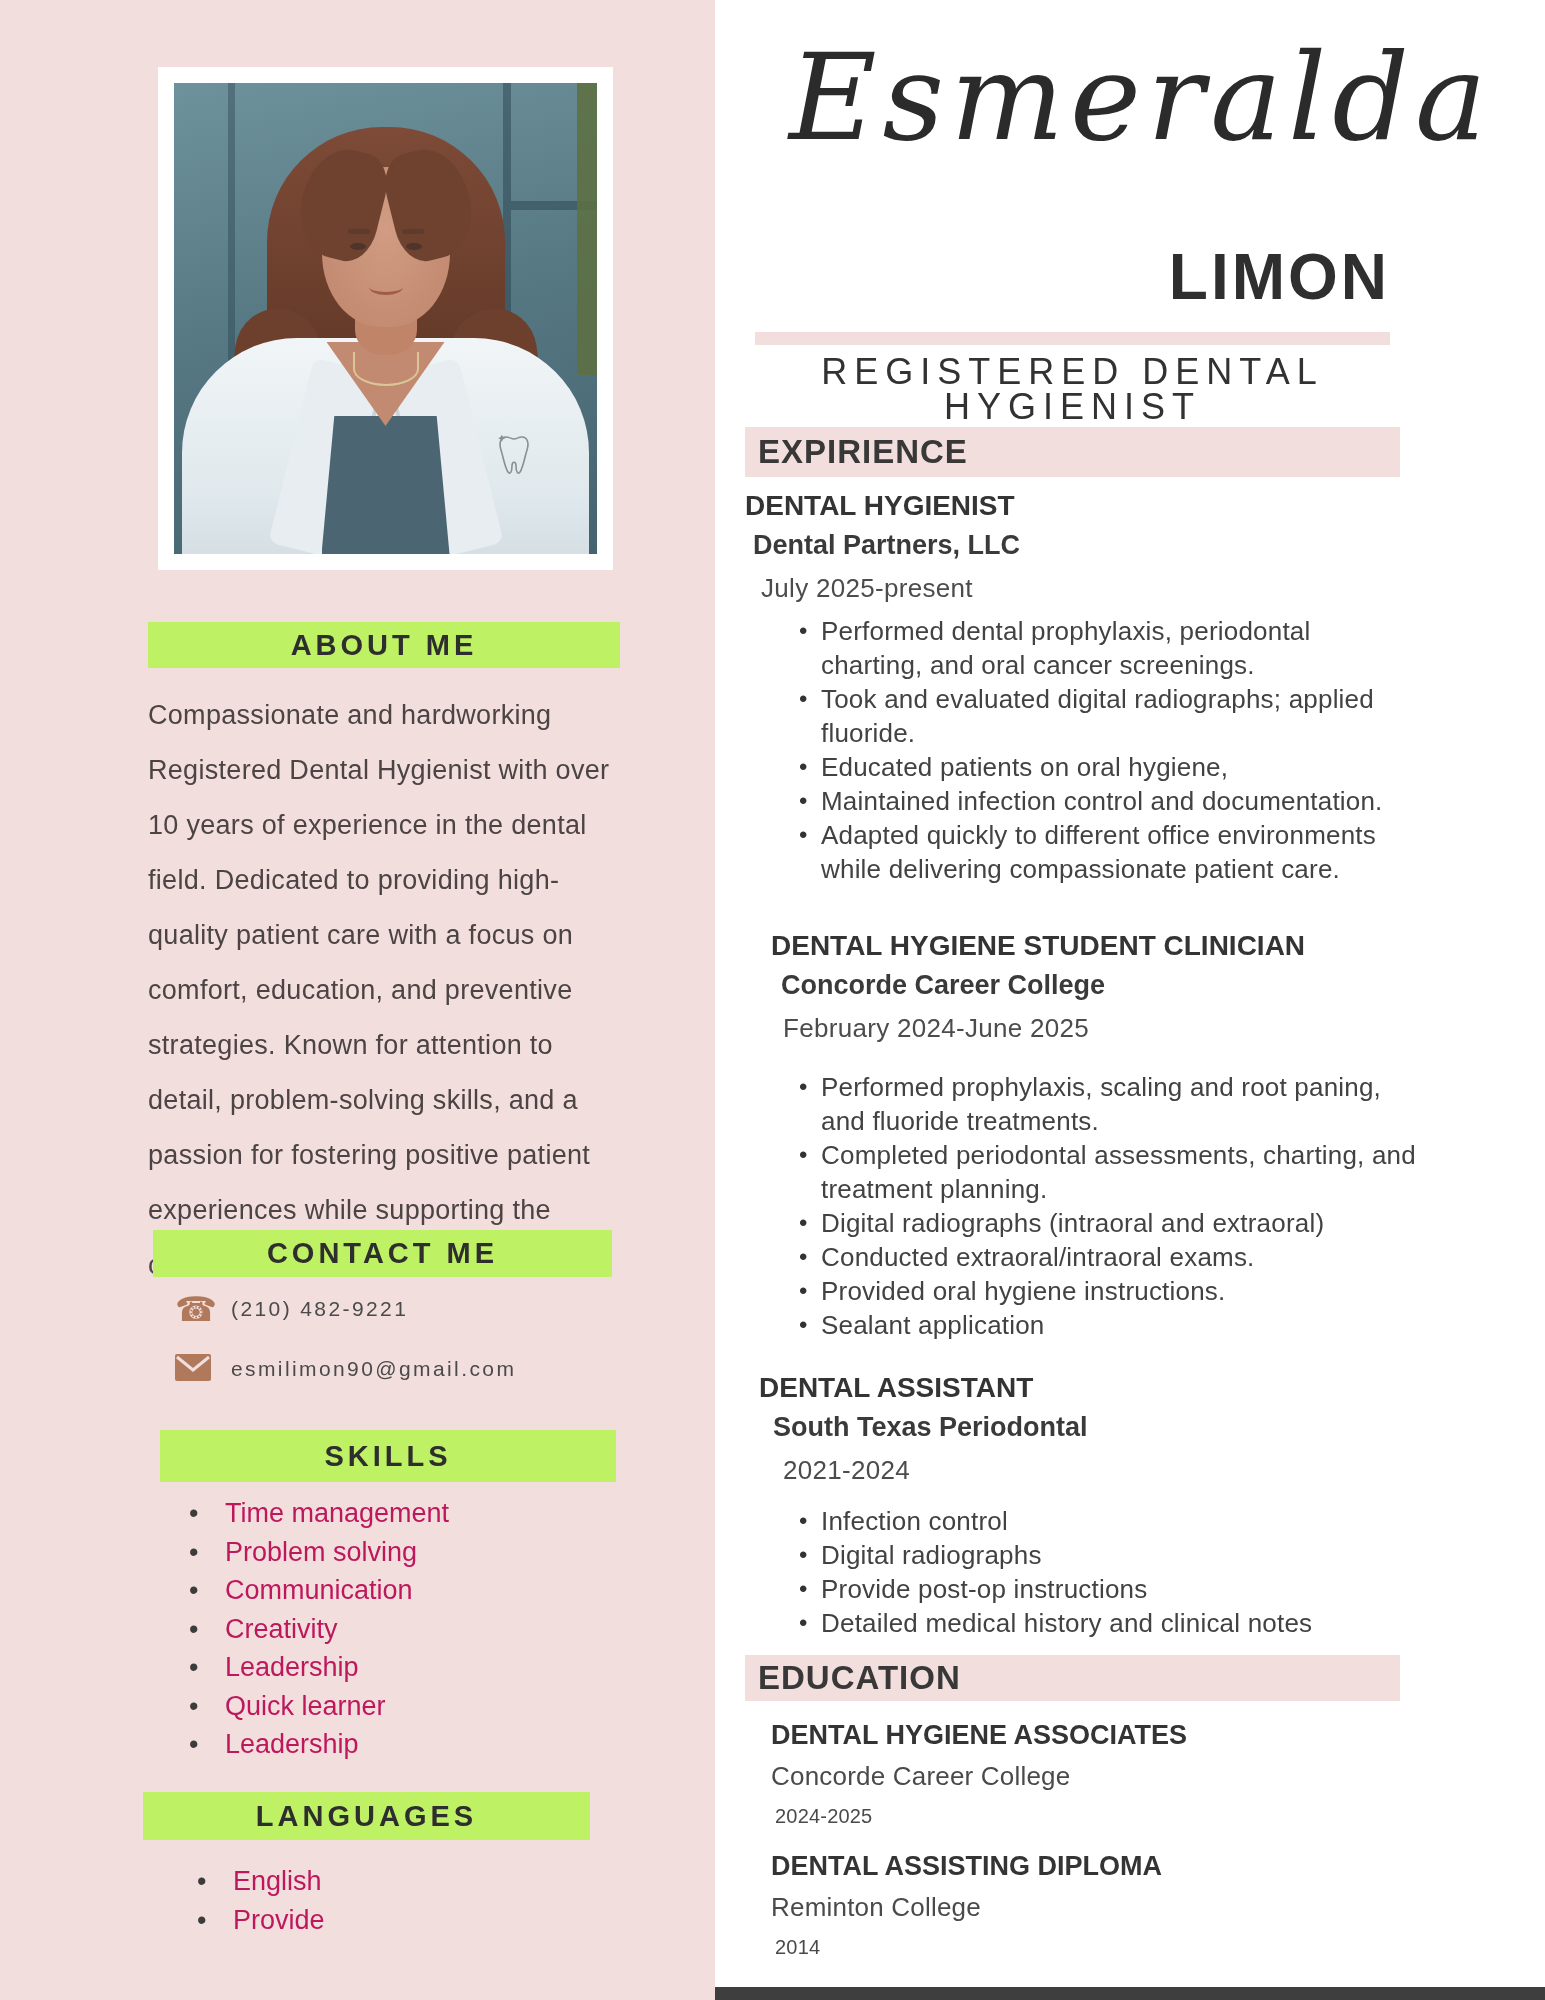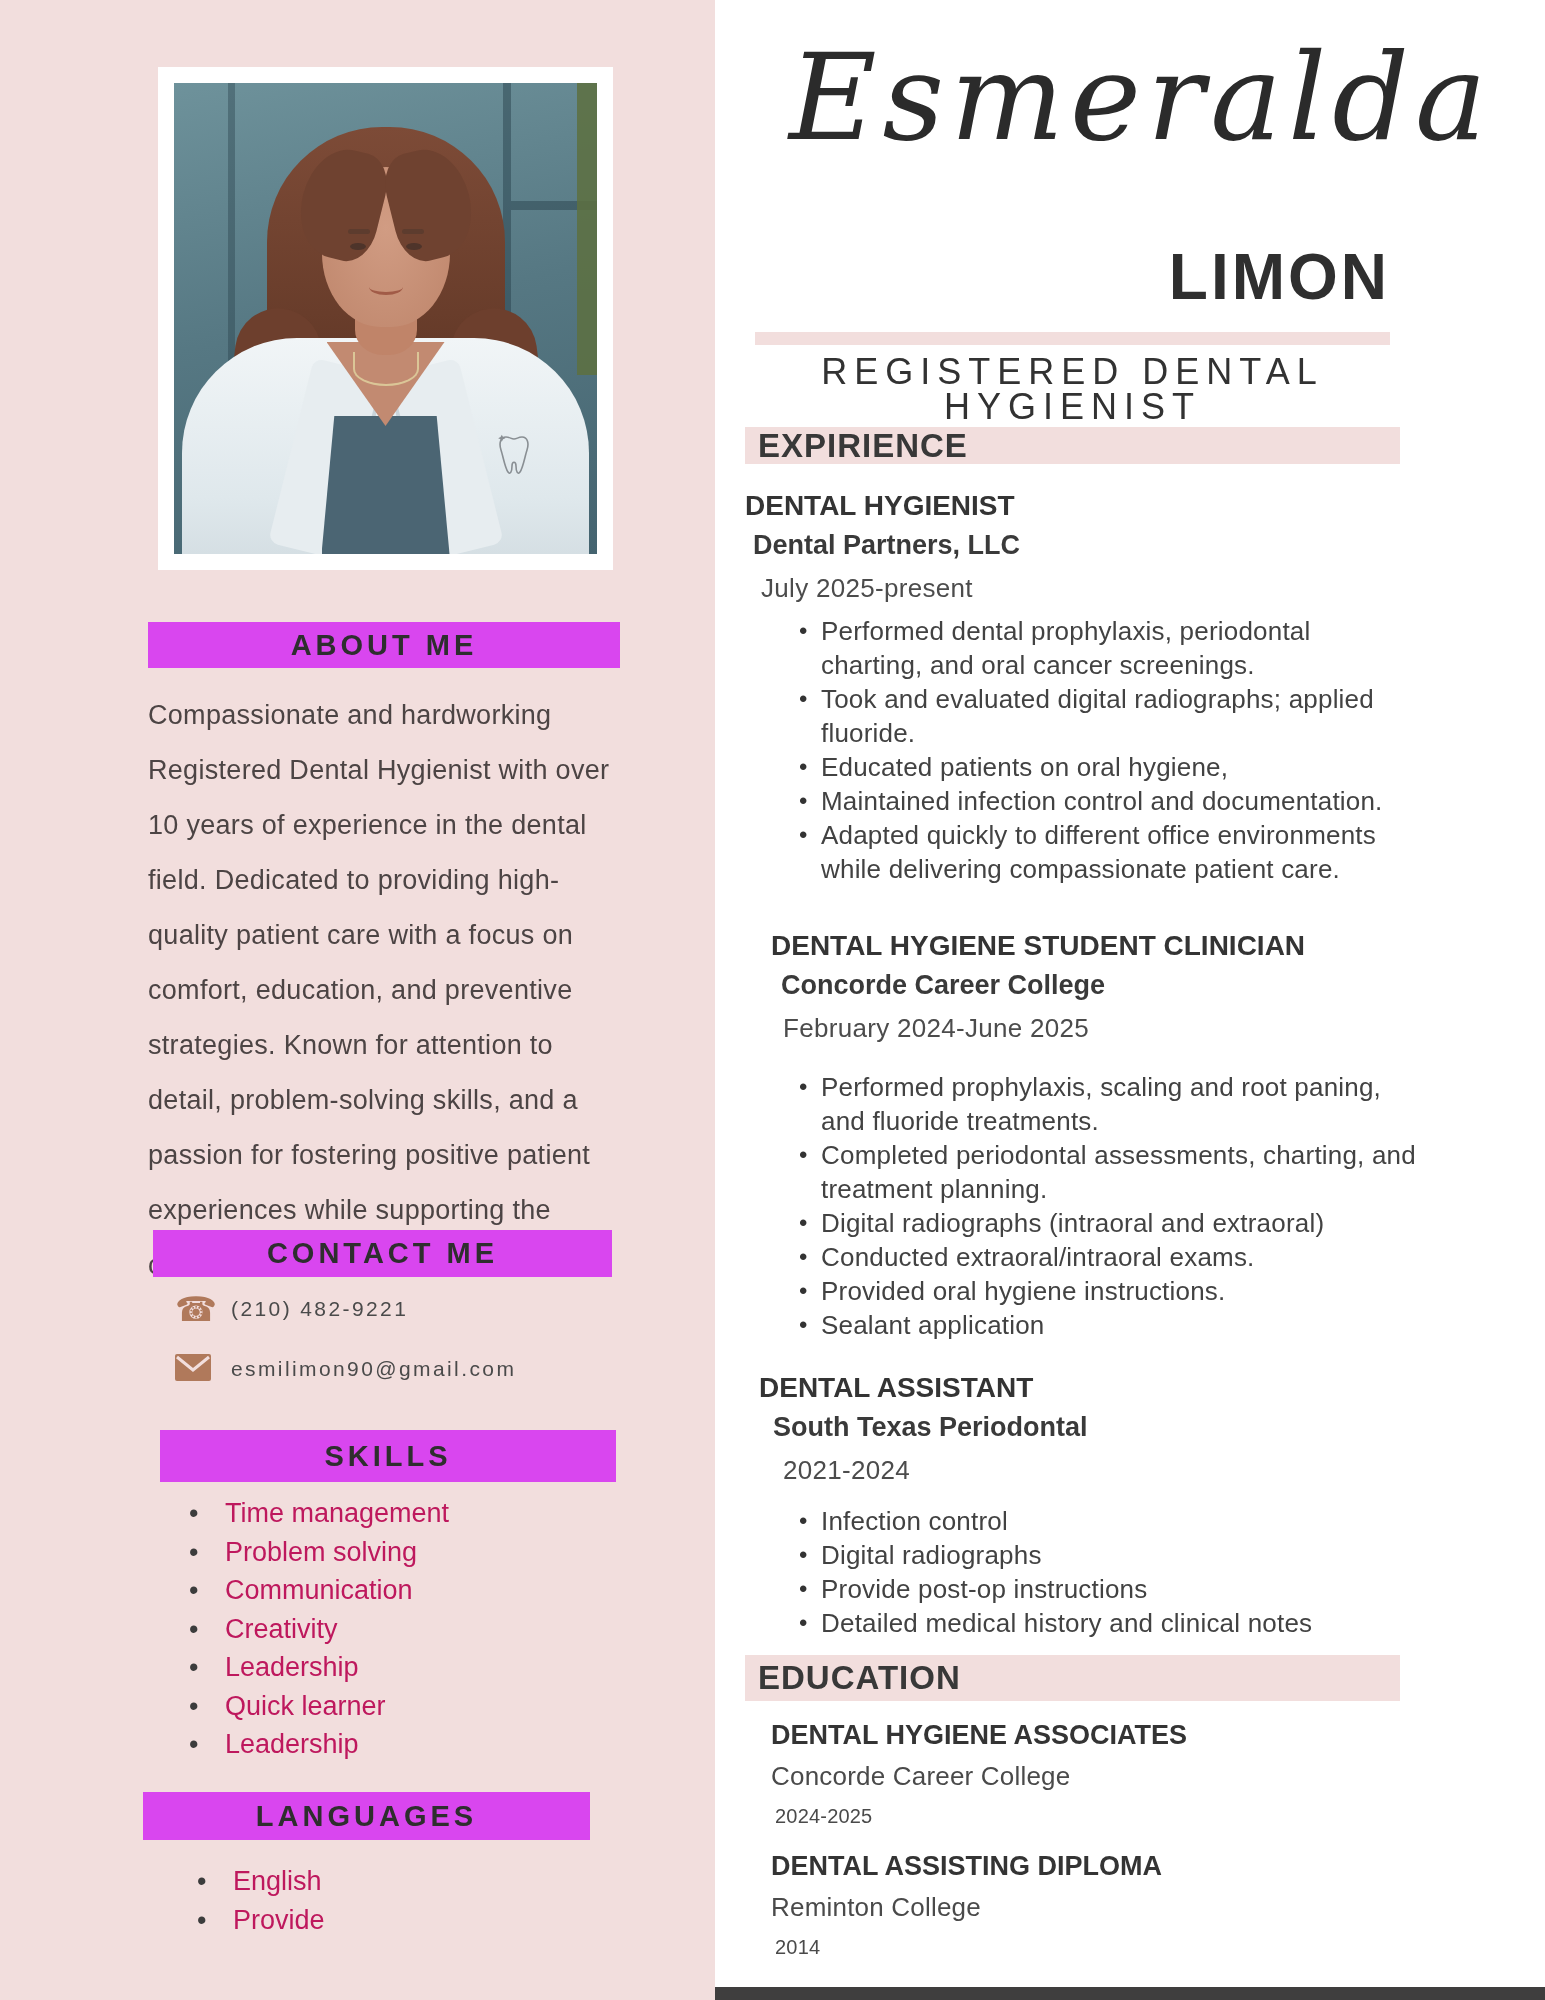--- a/index.html
+++ b/index.html
@@ -53,21 +53,21 @@
     background:#6f4230; border-radius:40% 60% 60% 40%; transform:rotate(-14deg); }
   .ph-brow { position:absolute; top:146px; width:22px; height:5px; background:#5d3c2e; border-radius:3px; }
   .ph-brow.l { left:calc(50% - 38px); } .ph-brow.r { right:calc(50% - 38px); }
   .ph-eye { position:absolute; top:160px; width:16px; height:7px; background:#4e342a; border-radius:50%; }
   .ph-eye.l { left:calc(50% - 36px); } .ph-eye.r { right:calc(50% - 36px); }
   .ph-smile { position:absolute; left:50%; top:196px; width:34px; height:16px; transform:translateX(-50%);
     border-bottom:3px solid #a15b47; border-radius:50%; }
   .ph-badge { position:absolute; right:66px; bottom:78px; opacity:.75; }
 
   .side-bar-title {
-    position:absolute; background:#d946ef; display:flex; align-items:center; justify-content:center;
+    position:absolute; background:#bef264; display:flex; align-items:center; justify-content:center;
     font-weight:700; font-size:29px; letter-spacing:4px; color:#2e2e2e;
   }
   .bar-about     { left:148px; top:622px; width:472px; height:46px; }
   .bar-contact   { left:153px; top:1230px; width:459px; height:47px; }
   .bar-skills    { left:160px; top:1430px; width:456px; height:52px; }
   .bar-languages { left:143px; top:1792px; width:447px; height:48px; }
 
   .about-text {
     position:absolute; left:148px; top:688px; width:462px;
     font-size:27px; line-height:55px; letter-spacing:.3px; color:#4c4444;
@@ -100,21 +100,21 @@
   .role {
     position:absolute; left:40px; top:354px; width:635px; text-align:center;
     font-weight:400; font-size:36px; line-height:35px; letter-spacing:7px; color:#323232;
   }
 
   .section-bar {
     position:absolute; left:30px; width:655px; background:#f2dedd;
     display:flex; align-items:center; padding-left:13px;
     font-weight:700; font-size:33px; letter-spacing:1px; color:#383838;
   }
-  .bar-experience { top:427px; height:37px; }
+  .bar-experience { top:427px; height:50px; }
   .bar-education  { top:1655px; height:46px; }
 
   .jobs { position:absolute; left:30px; top:490px; width:672px; }
   .job-title { font-weight:700; font-size:28px; color:#343434; line-height:32px; }
   .job-company { margin-top:8px; font-weight:700; font-size:27px; color:#3a3a3a; line-height:31px; }
   .job-dates { margin-top:12px; font-size:26px; color:#4c4c4c; line-height:31px; letter-spacing:.3px; }
   .job-bullets { margin-top:10px; list-style:none; padding-left:48px; }
   .job-bullets li { position:relative; padding-left:28px; font-size:26px; line-height:34px; color:#424242; letter-spacing:.2px; }
   .job-bullets li::before { content:"•"; position:absolute; left:6px; font-size:24px; color:#333; }
 

